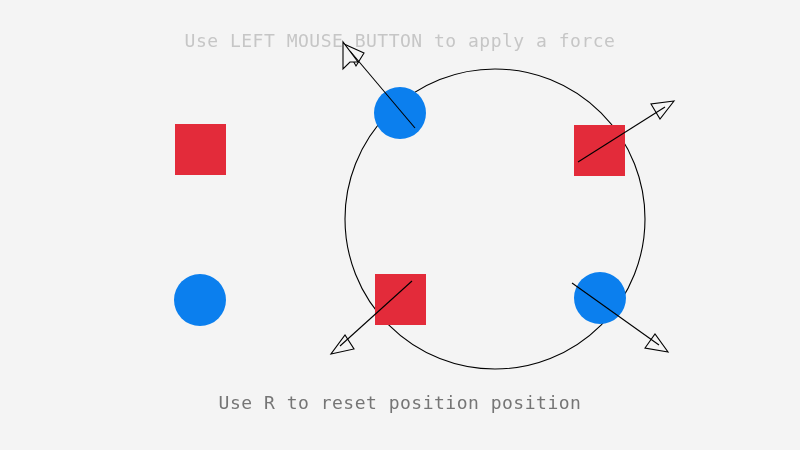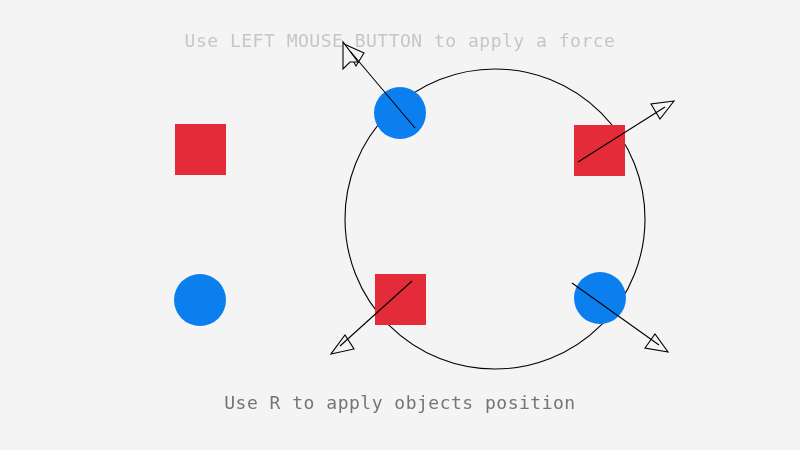--- a/index.html
+++ b/index.html
@@ -85,15 +85,15 @@
     </g>
 
     <g id="mouse-cursor">
       <polygon points="343,42 343,69 350,62 358,62" fill="#f4f4f4" stroke="#000000" stroke-width="1.1" stroke-linejoin="miter"></polygon>
     </g>
 
   </svg>
 
   <div class="hint-text" id="hint-top" style="color: rgb(198, 198, 198);">Use LEFT MOUSE BUTTON to apply a force</div>
 
-  <div class="hint-text" id="hint-bottom" style="color: rgb(117, 117, 117);">Use R to apply objects position</div>
+  <div class="hint-text" id="hint-bottom" style="color: rgb(117, 117, 117);">Use R to reset position position</div>
 
 </div>
 
 </body></html>

